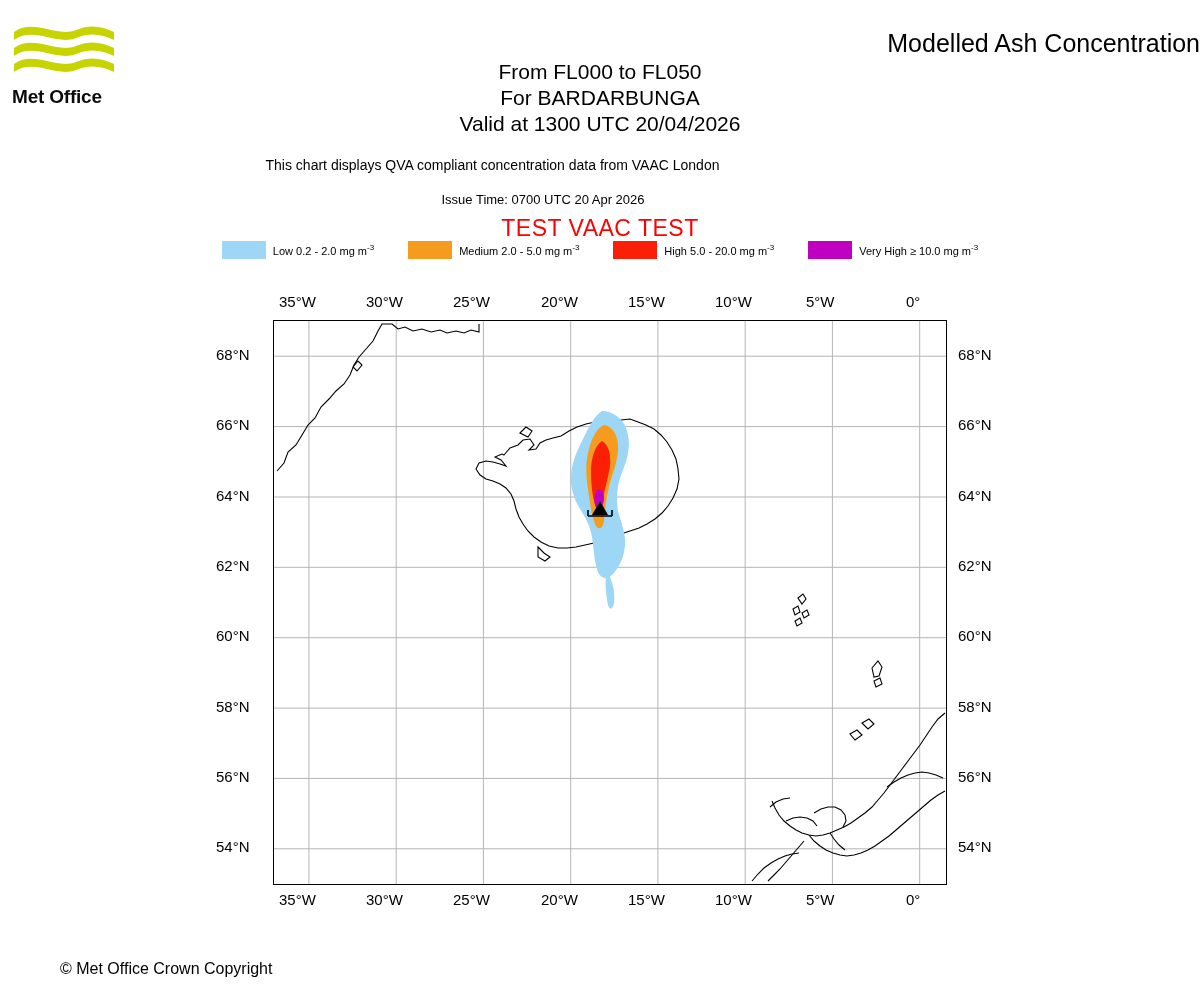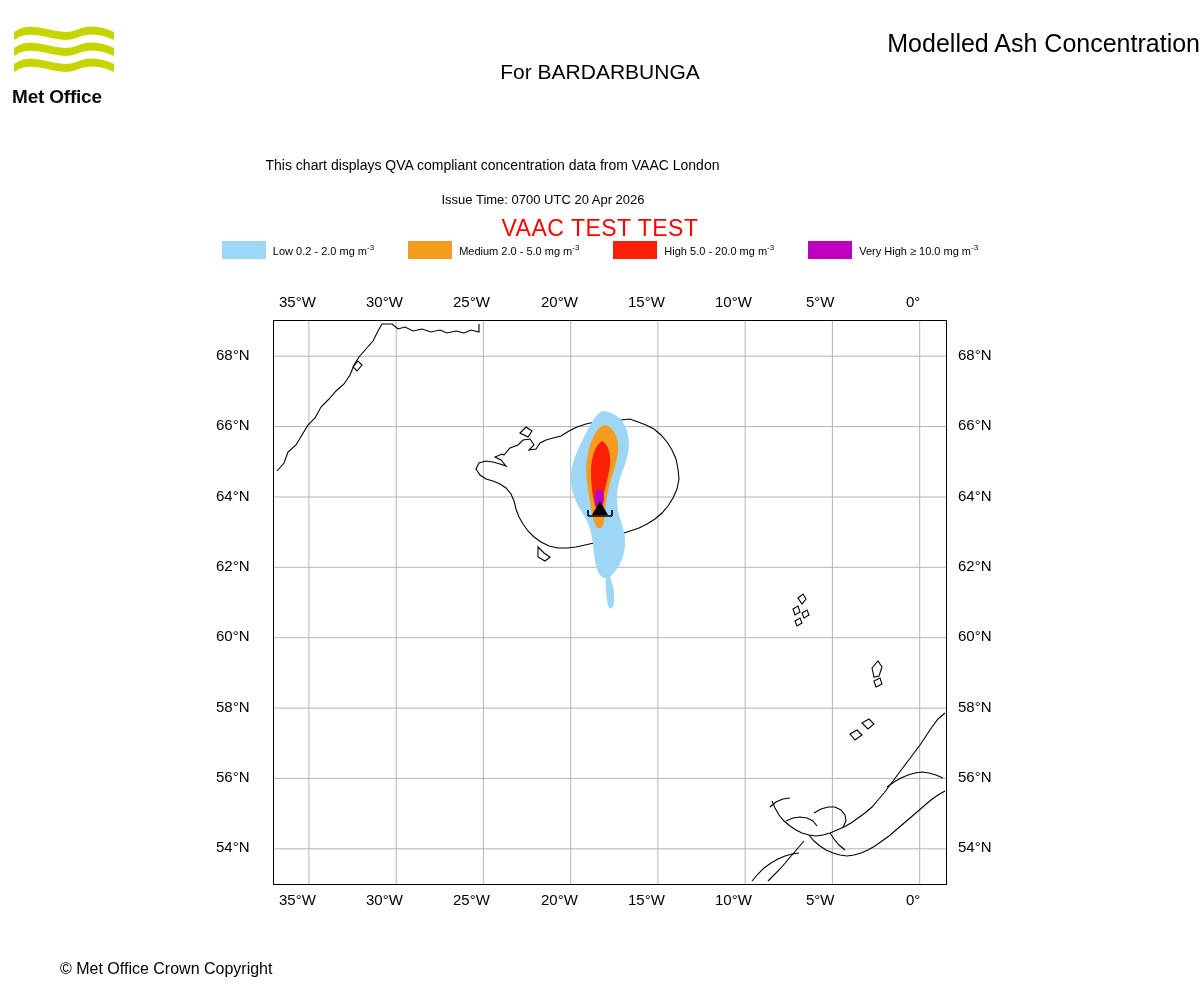--- a/index.html
+++ b/index.html
@@ -44,25 +44,27 @@
   <svg width="110" height="62" viewBox="0 0 110 62">
     <path d="M4 12 C 24 -2, 46 18, 66 10 C 80 4, 92 6, 104 12 L104 20 C 92 14, 80 12, 66 18 C 46 26, 24 6, 4 20 Z" fill="#c8d400"></path>
     <path d="M4 28 C 24 14, 46 34, 66 26 C 80 20, 92 22, 104 28 L104 36 C 92 30, 80 28, 66 34 C 46 42, 24 22, 4 36 Z" fill="#c8d400"></path>
     <path d="M4 44 C 24 30, 46 50, 66 42 C 80 36, 92 38, 104 44 L104 52 C 92 46, 80 44, 66 50 C 46 58, 24 38, 4 52 Z" fill="#c8d400"></path>
   </svg>
   <div class="logotext">Met Office</div>
 </div>
 
 <div id="title-block">
   <div class="t1">Modelled Ash Concentration</div>
+  <div class="t2">From FL000 to FL050</div>
   <div class="t2">For BARDARBUNGA</div>
+  <div class="t2">Valid at 1300 UTC 20/04/2026</div>
 </div>
 <div id="subtitle">This chart displays QVA compliant concentration data from VAAC London</div>
 <div id="issue">Issue Time: 0700 UTC 20 Apr 2026</div>
-<div id="testbanner">VAAC TEST TEST</div>
+<div id="testbanner">TEST VAAC TEST</div>
 
 <div id="legend">
   <div class="legend-item">
     <span class="legend-swatch" style="background:#9ed7f5"></span>
     <span class="legend-label"><span>Low 0.2 - 2.0 mg m</span><sup>-3</sup></span>
   </div>
   <div class="legend-item">
     <span class="legend-swatch" style="background:#f59c1e"></span>
     <span class="legend-label"><span>Medium 2.0 - 5.0 mg m</span><sup>-3</sup></span>
   </div>

